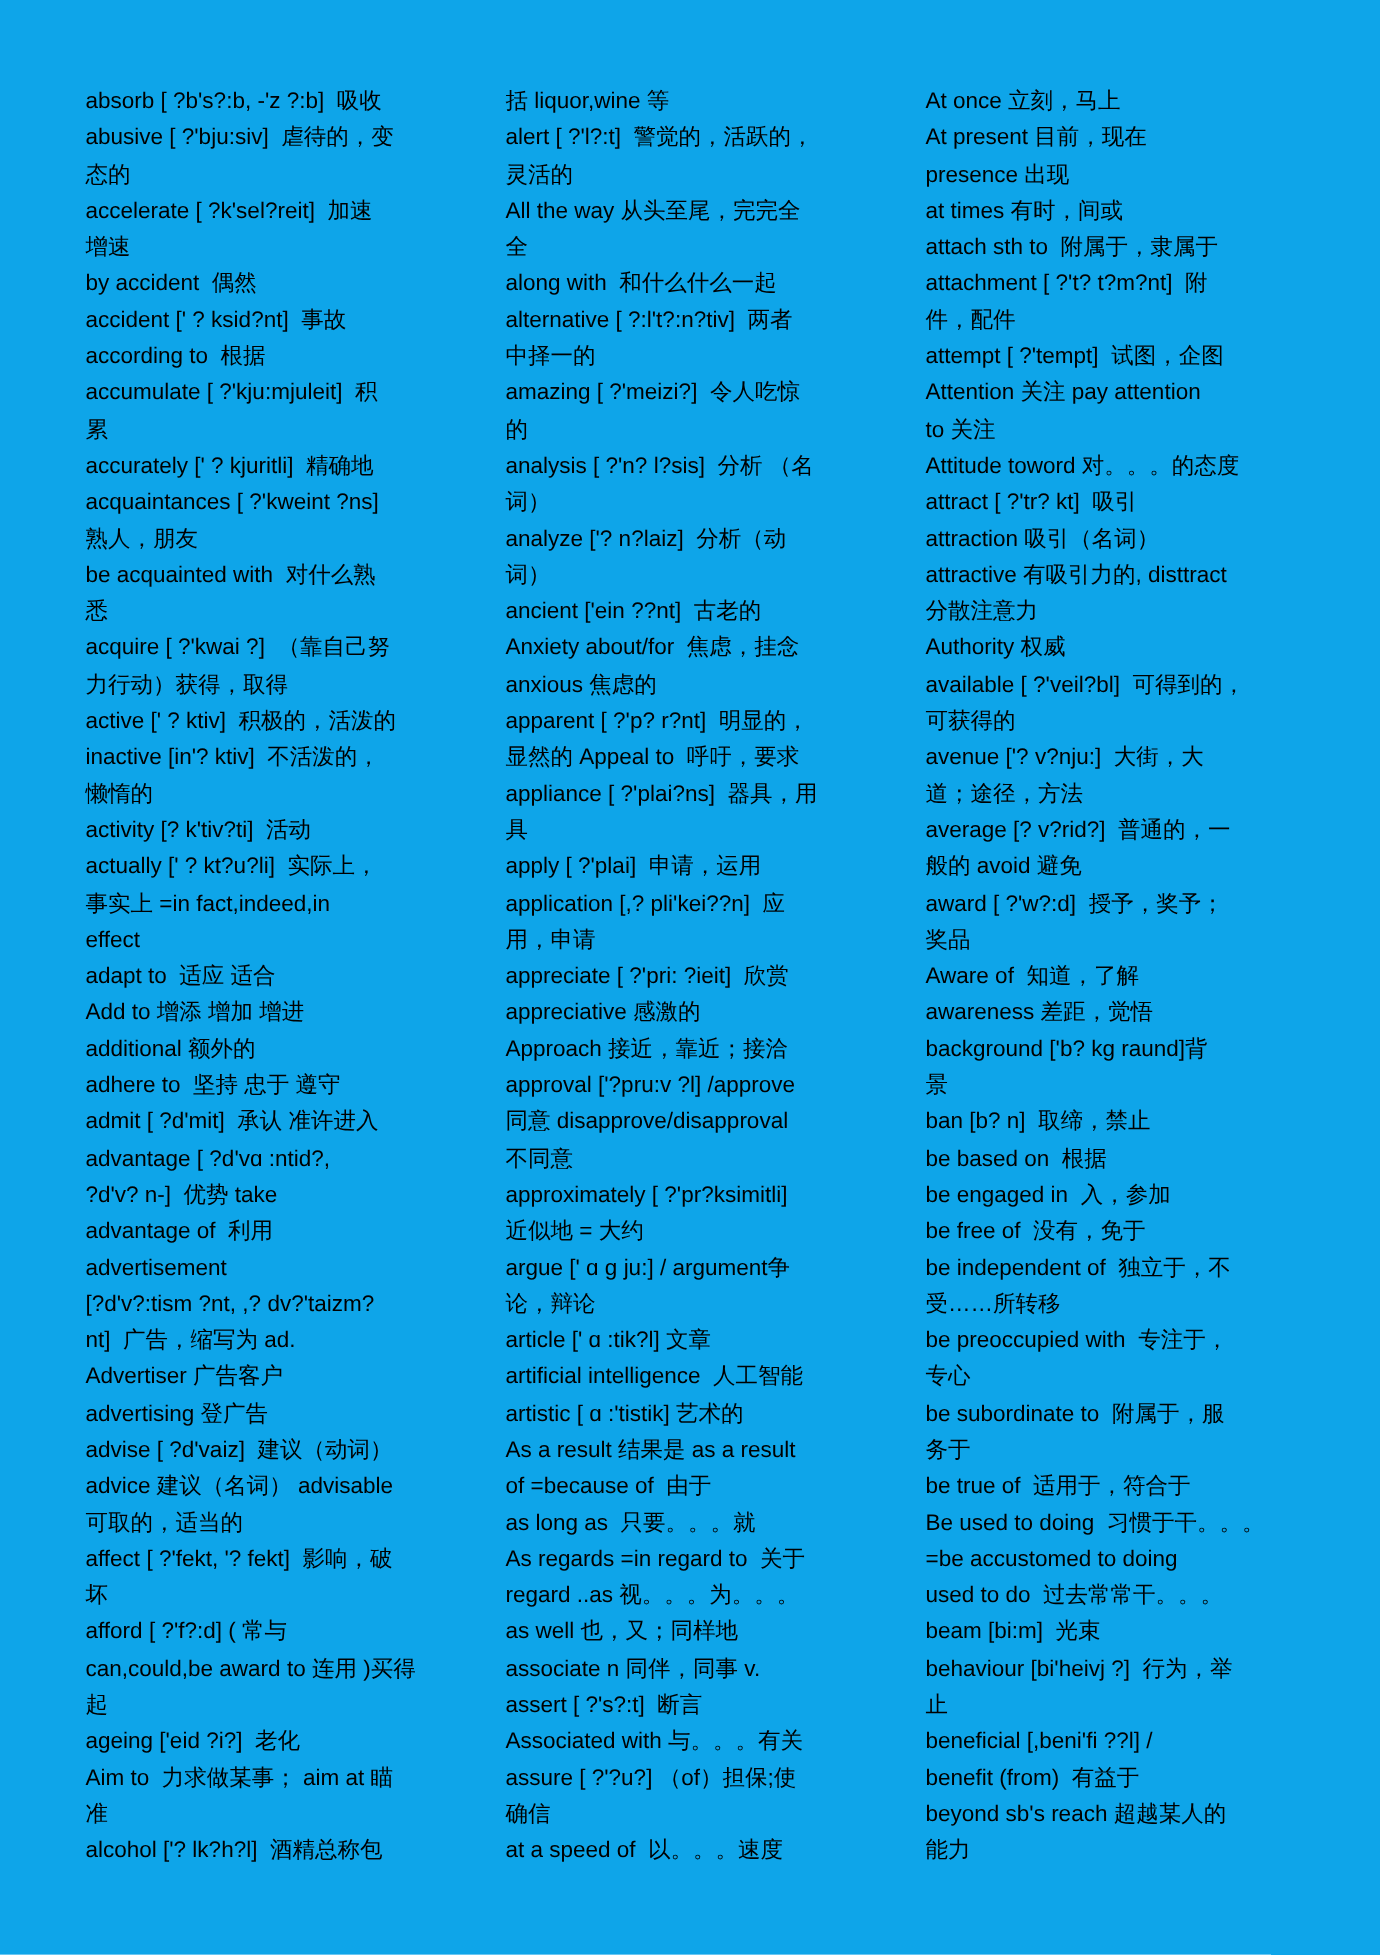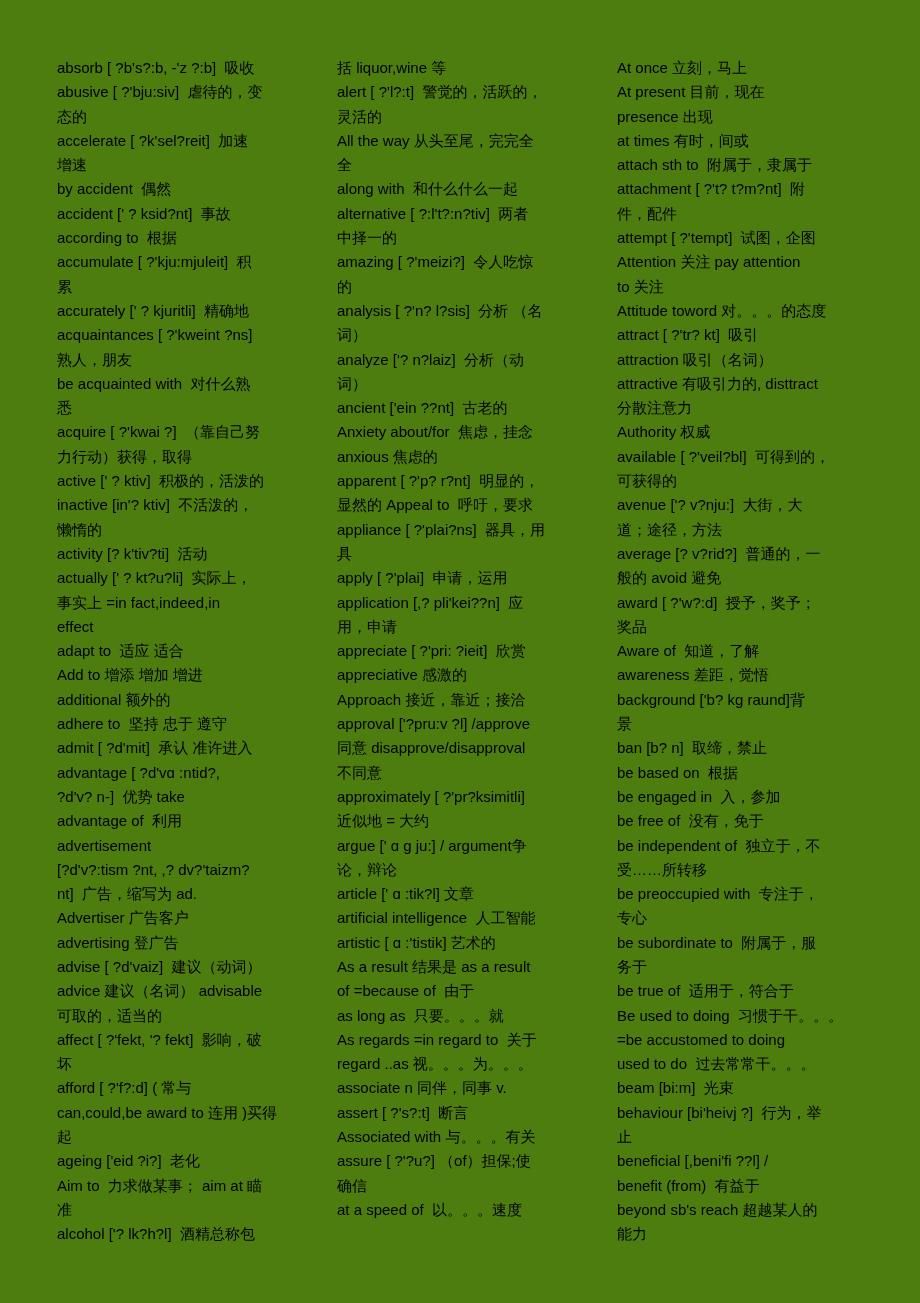--- a/index.html
+++ b/index.html
@@ -12,21 +12,21 @@
   body {
     font-family: "Liberation Sans", "DejaVu Sans", sans-serif;
     color: #000000;
   }
   .page {
     position: absolute;
     top: 0;
     left: 0;
     width: 920px;
     height: 1303px;
-    background: #4d7c0f;
+    background: #0ea5e9;
     padding: 56px 40px 0 57px;
     display: flex;
     gap: 27px;
   }
   .col {
     width: 253px;
     flex: 0 0 253px;
     font-size: 15px;
     line-height: 24.3px;
   }
@@ -127,20 +127,21 @@
       <div class="line">argue [' ɑ ɡ ju:] / argument争</div>
       <div class="line">论，辩论</div>
       <div class="line">article [' ɑ :tik?l] 文章</div>
       <div class="line">artificial intelligence  人工智能</div>
       <div class="line">artistic [ ɑ :'tistik] 艺术的</div>
       <div class="line">As a result 结果是 as a result</div>
       <div class="line">of =because of  由于</div>
       <div class="line">as long as  只要。。。就</div>
       <div class="line">As regards =in regard to  关于</div>
       <div class="line">regard ..as 视。。。为。。。</div>
+      <div class="line">as well 也，又；同样地</div>
       <div class="line">associate n 同伴，同事 v.</div>
       <div class="line">assert [ ?'s?:t]  断言</div>
       <div class="line">Associated with 与。。。有关</div>
       <div class="line">assure [ ?'?u?] （of）担保;使</div>
       <div class="line">确信</div>
       <div class="line">at a speed of  以。。。速度</div>
     </div>
   <div class="col">
       <div class="line">At once 立刻，马上</div>
       <div class="line">At present 目前，现在</div>

